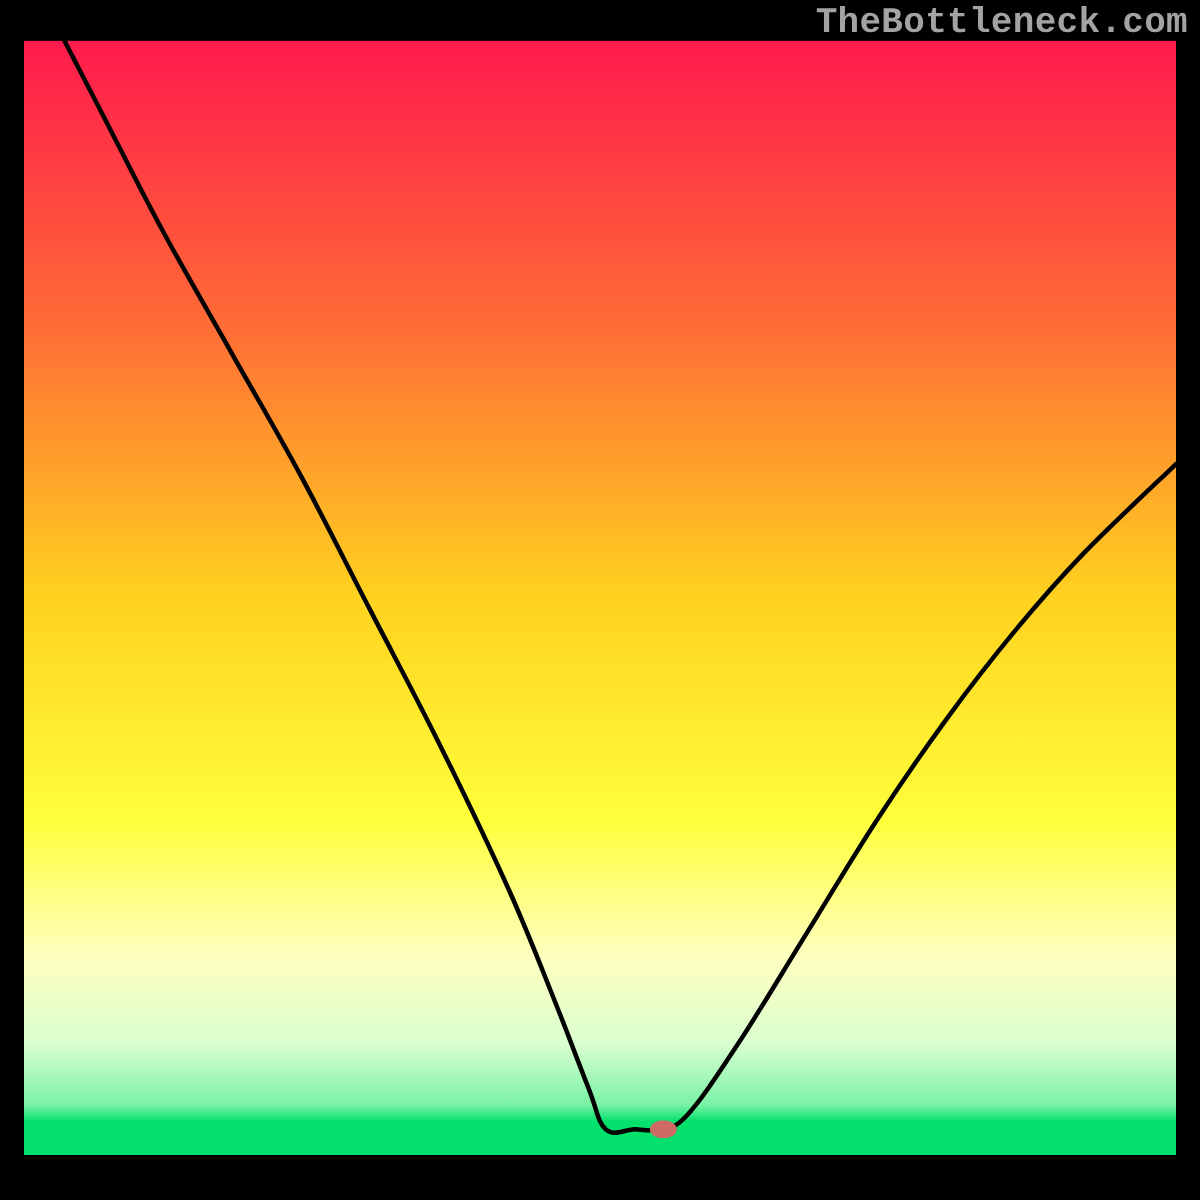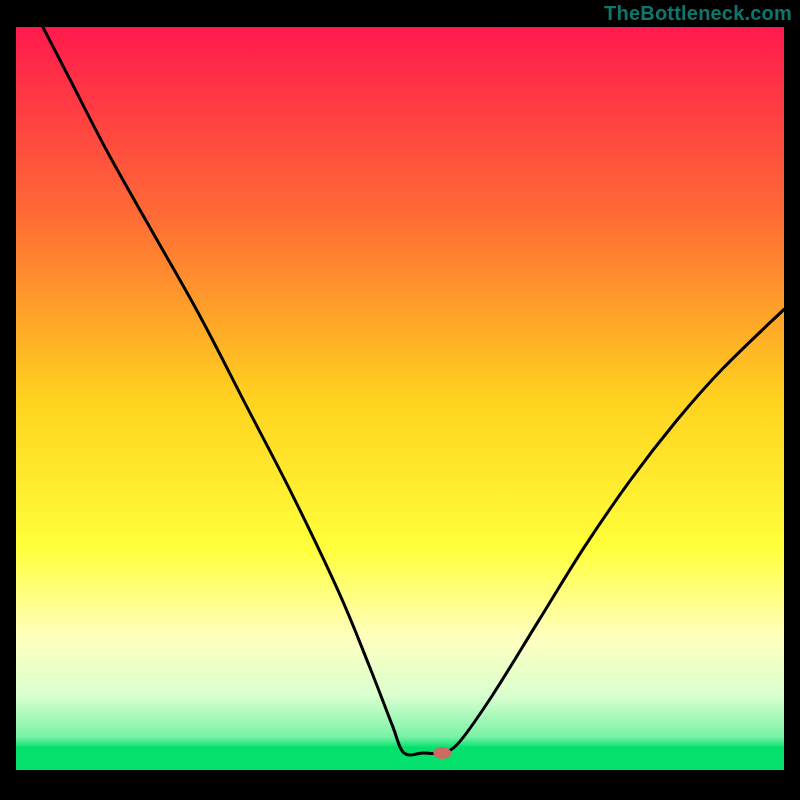--- a/index.html
+++ b/index.html
@@ -14,25 +14,26 @@
   .frame {
     position: absolute;
     left: 0; top: 0;
     width: 800px; height: 800px;
     background: #000;
   }
   .watermark {
     position: absolute;
     top: 2px;
     right: 8px;
-    color: #0f766e;
-    font-size: 20px;
+    color: #a3a3a3;
+    font-size: 24px;
     font-weight: 600;
     letter-spacing: 0.2px;
     z-index: 50;
+    font-family: Liberation Mono, monospace;
   }
   .plot-wrap {
     position: absolute;
     left: 16px; top: 27px;
     width: 768px; height: 743px;
     overflow: hidden;
   }
   svg { display: block; }
   .gradient-rect { }
   .curve-path {

